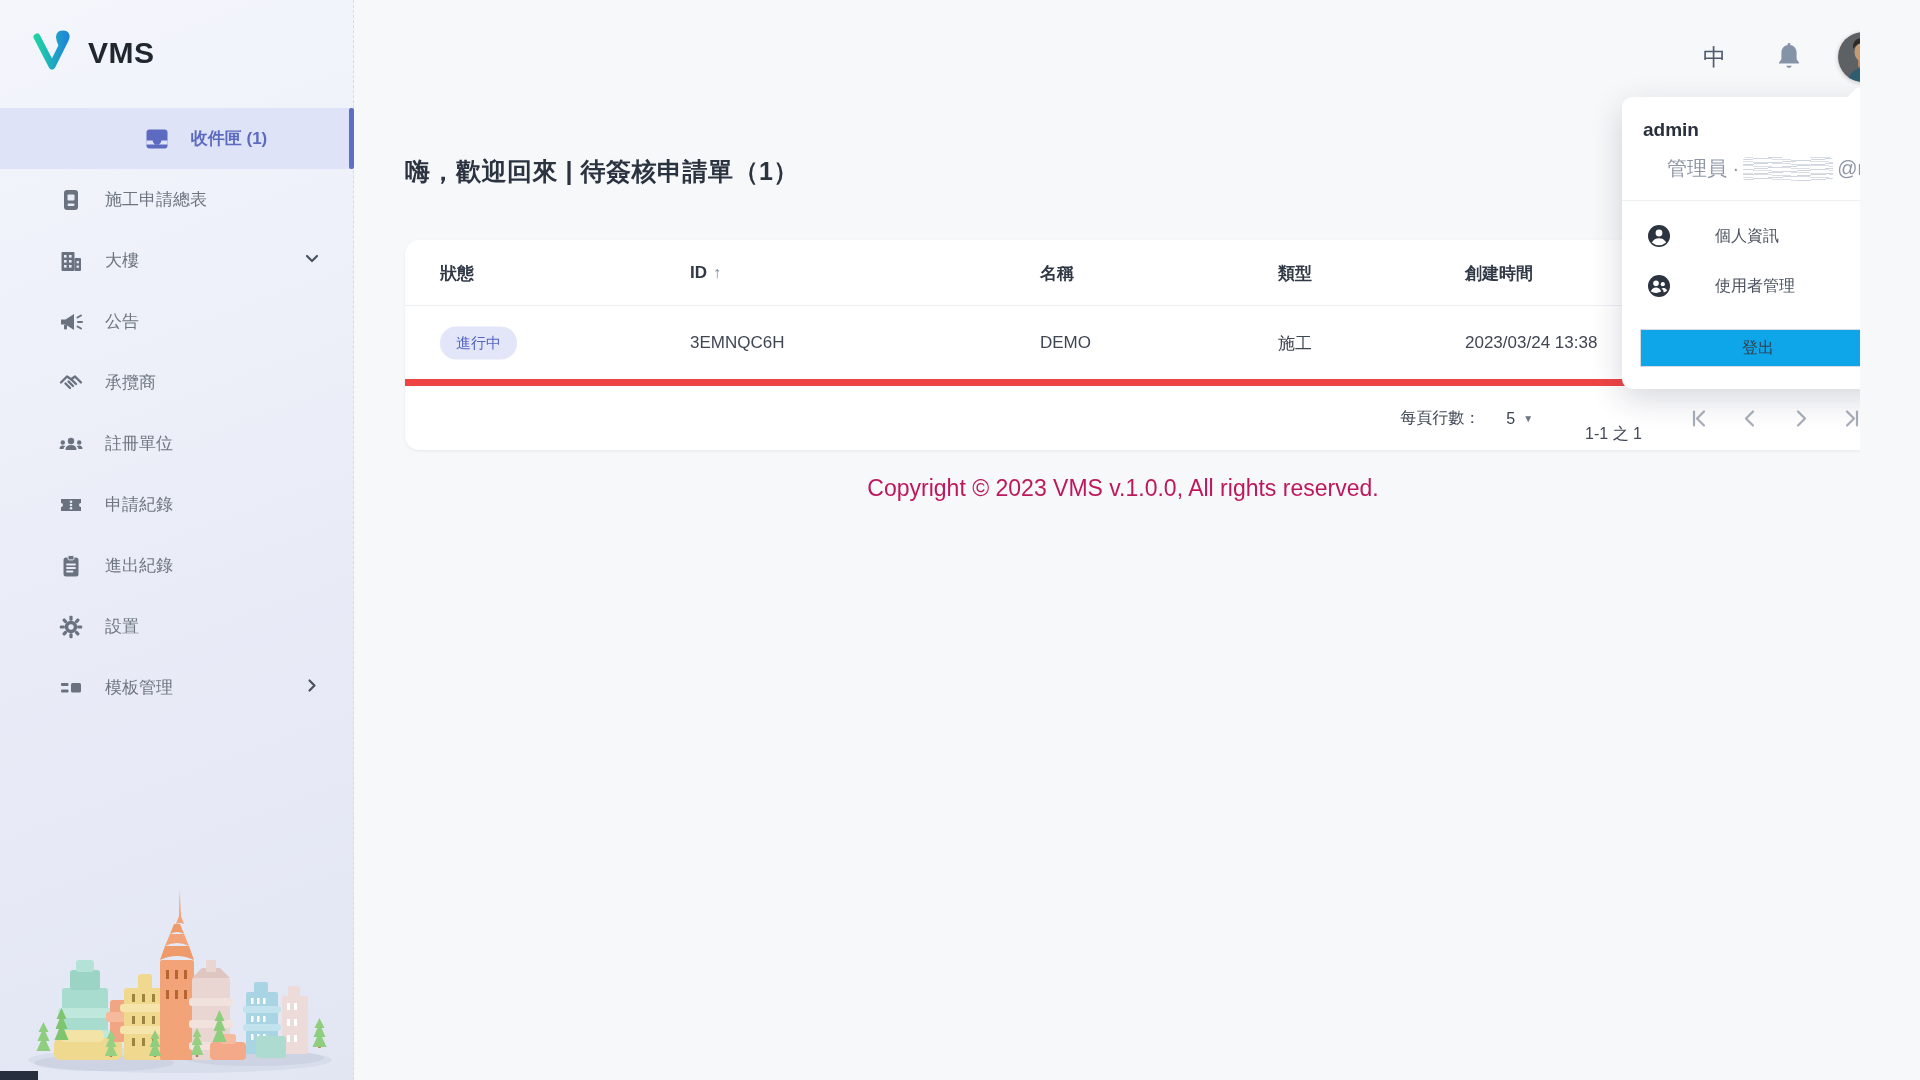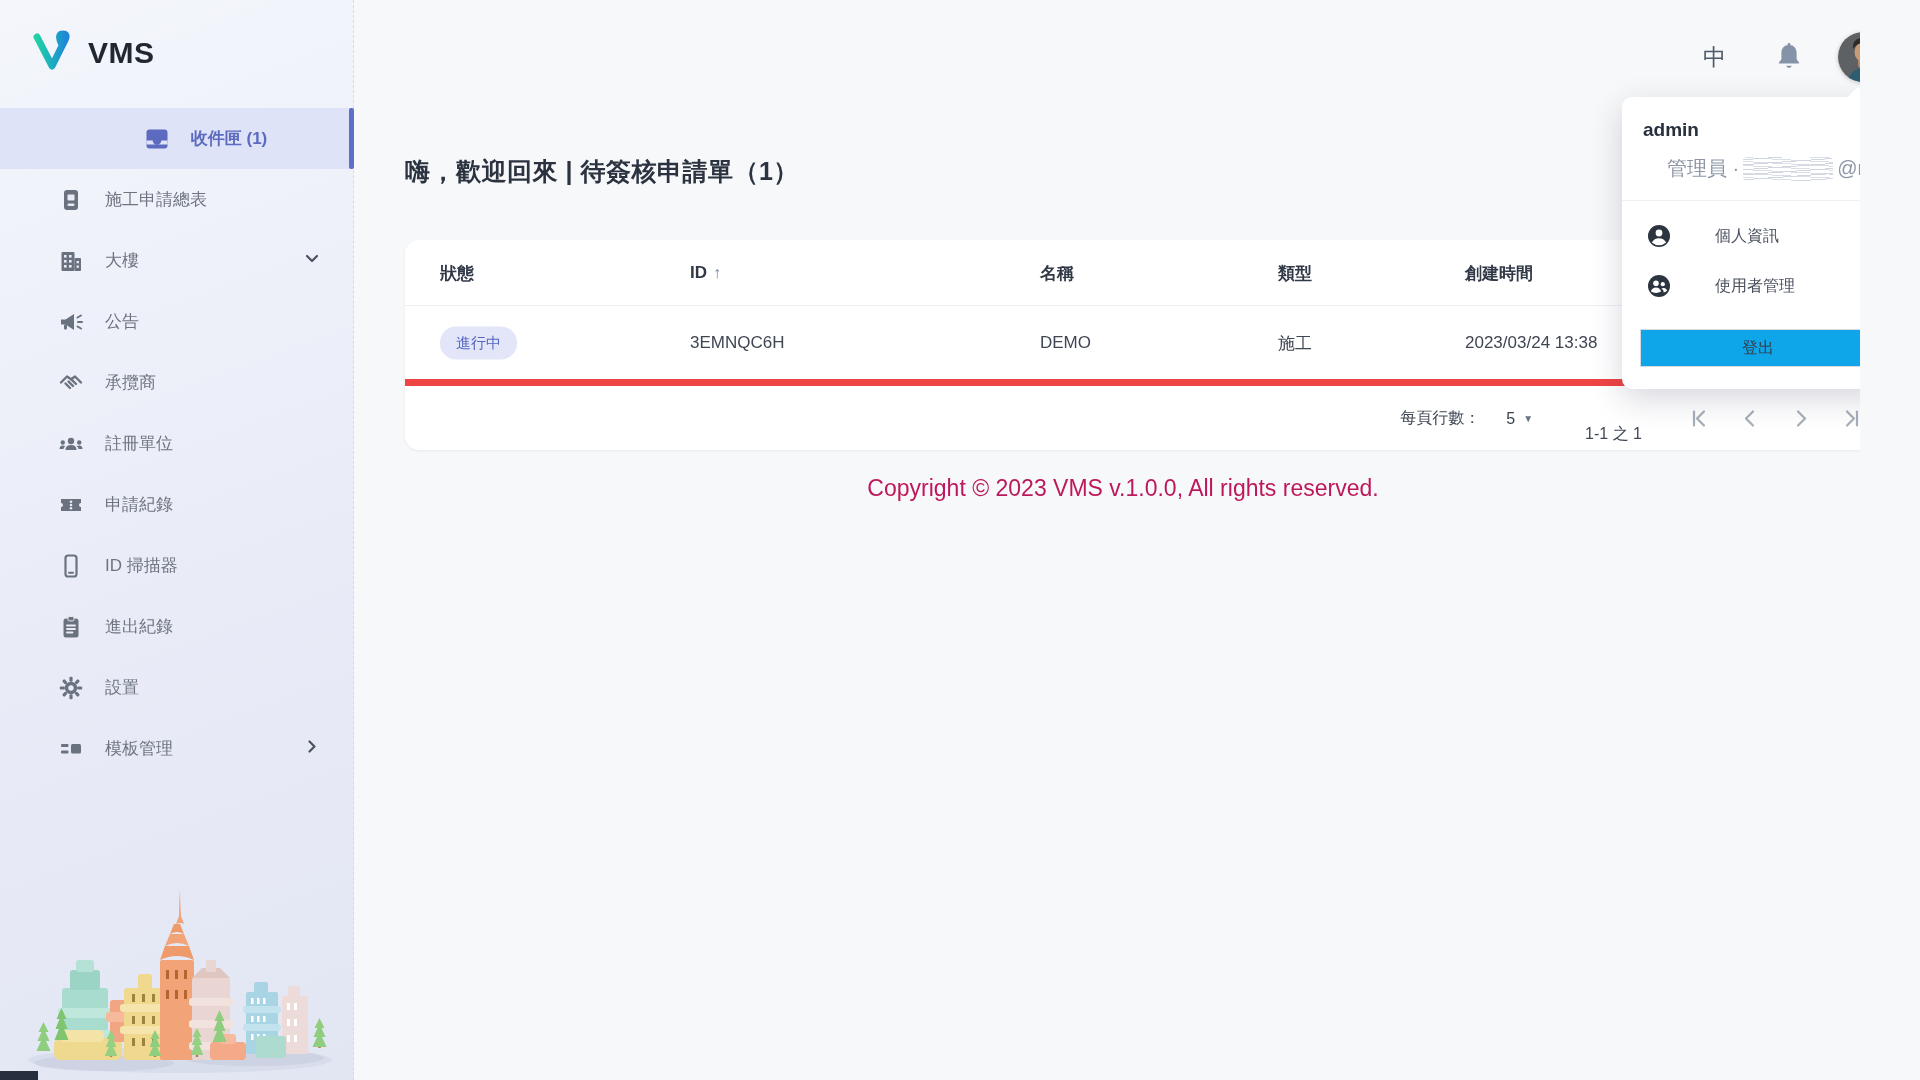--- a/index.html
+++ b/index.html
@@ -208,29 +208,20 @@
             <g fill="#e9ecf6">
               <circle cx="13" cy="9.8" r="1.3"></circle>
                 <circle cx="13" cy="13" r="1.3"></circle>
                 <circle cx="13" cy="16.2" r="1.3"></circle>
             </g>
           </svg>
         </span>
         <span>申請紀錄</span>
       </div>
 
-      <div class="nav-item">
-        <span class="ic">
-          <svg width="26" height="26" viewBox="0 0 26 26">
-            <rect x="7.5" y="2.5" width="11" height="21" rx="2.6" fill="none" stroke="#6a7280" stroke-width="2.2"></rect>
-            <path d="M11 19.8 h4" stroke="#6a7280" stroke-width="2" stroke-linecap="round"></path>
-          </svg>
-        </span>
-        <span>ID 掃描器</span>
-      </div>
 
       <div class="nav-item">
         <span class="ic">
           <svg width="26" height="26" viewBox="0 0 26 26">
             <rect x="5.5" y="4.5" width="15" height="19" rx="2.5" fill="#6a7280"></rect>
             <rect x="10" y="2.5" width="6" height="4.4" rx="1.3" fill="#6a7280" stroke="#e9ecf6" stroke-width="1"></rect>
             <g stroke="#e9ecf6" stroke-width="1.8" stroke-linecap="round">
               <path d="M9 11.5 h8"></path>
                 <path d="M9 15 h8"></path>
                 <path d="M9 18.5 h5.5"></path>

